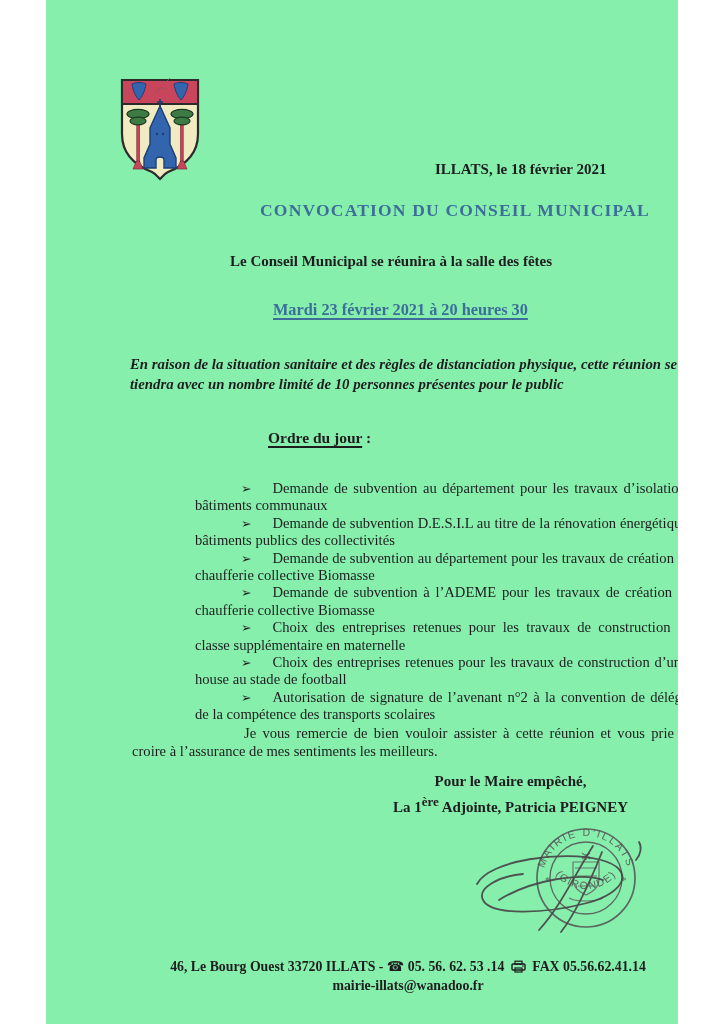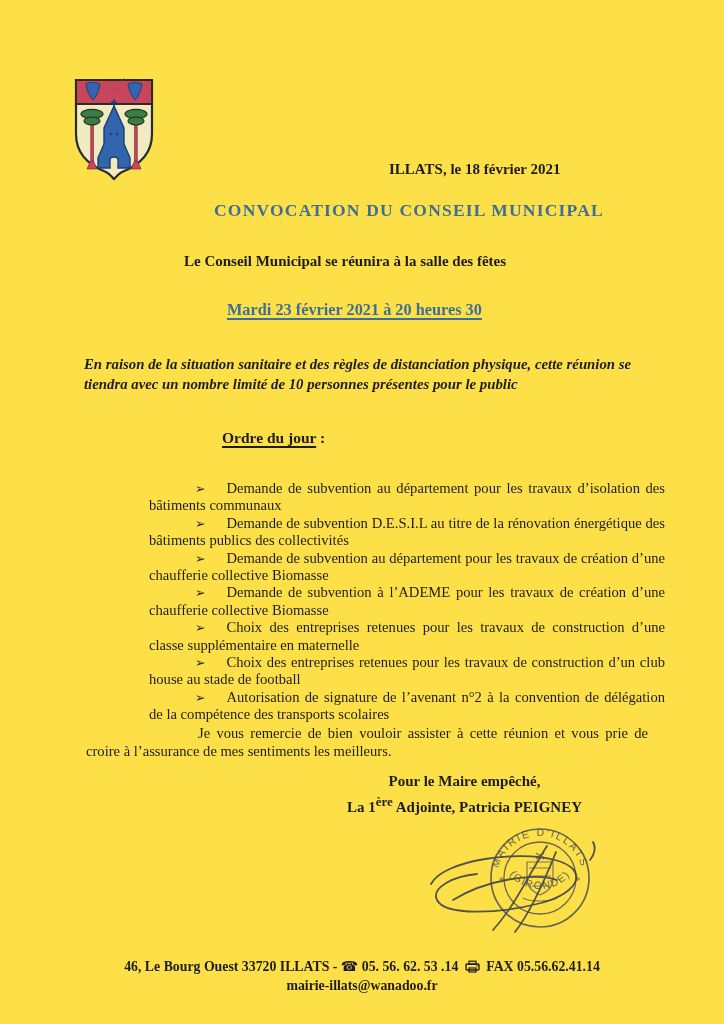--- a/index.html
+++ b/index.html
@@ -1,18 +1,18 @@
 <!DOCTYPE html>
 <html style="--accent-blue: #3c6e99; --ink: #1d1d1f; --shield-red: #c9455c; --shield-blue: #3365ae; --shield-green: #3d7b45; --shield-field: #f1ebc2; --stamp-ink: #4f4f4f;"><head>
 <meta charset="utf-8">
 <style>
   html,body { margin:0; padding:0; background:#ffffff; }
   .page {
-    position:relative; width:724px; height:1024px; margin:0 auto;
-    background:#fde047; overflow:hidden;
+    position:relative; width:632px; height:1024px; margin:0 auto;
+    background:#86efac; overflow:hidden;
     font-family:"Liberation Serif","DejaVu Serif",serif;
     color:var(--ink,#1d1d1f);
     text-decoration:underline;
   }
   .abs { position:absolute; }
 
   .coa { left:68px; top:74px; width:92px; height:108px; }
 
   .date-line { left:389px; top:161px; font-weight:bold; font-size:15px; }
 

